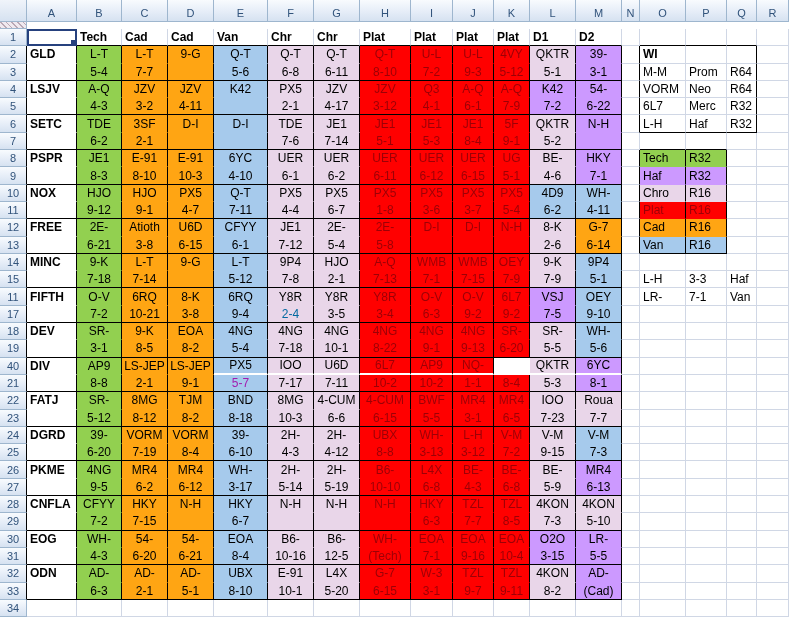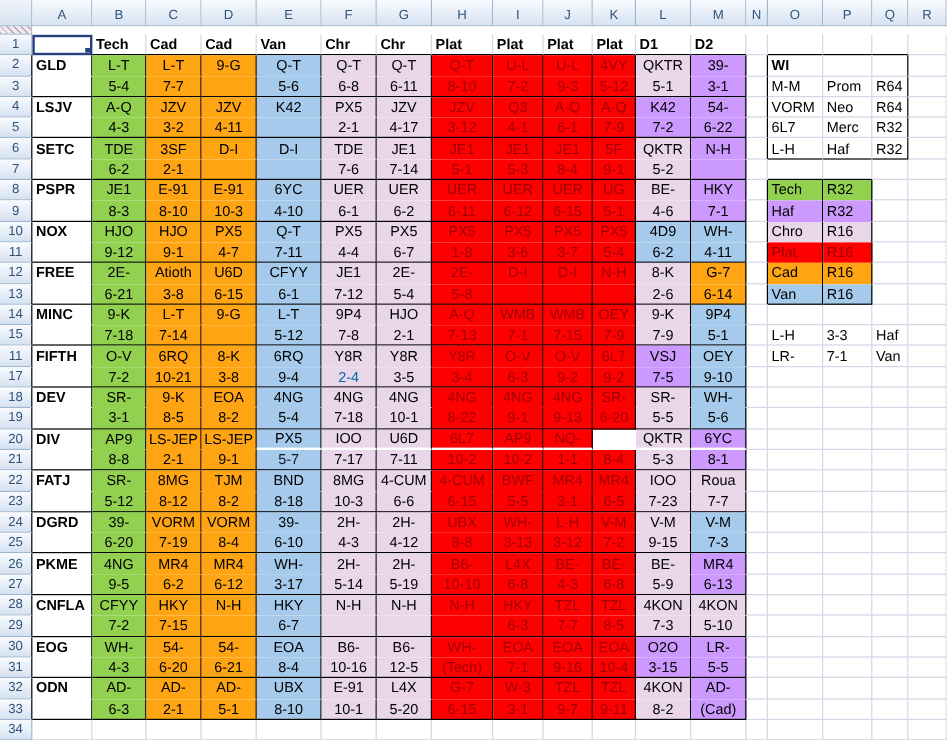--- a/index.html
+++ b/index.html
@@ -434,21 +434,21 @@
       <div class="cell br-blk bb-blk" style="grid-area: 21 / 10; background: rgb(255, 0, 0); color: rgb(156, 0, 6);">9-1</div>
       <div class="cell br-blk bb-blk" style="grid-area: 21 / 11; background: rgb(255, 0, 0); color: rgb(156, 0, 6);">9-13</div>
       <div class="cell br-blk bb-blk" style="grid-area: 21 / 12; background: rgb(255, 0, 0); color: rgb(156, 0, 6);">6-20</div>
       <div class="cell br-blk bb-blk" style="grid-area: 21 / 13; background: rgb(233, 214, 233); color: rgb(0, 0, 0);">5-5</div>
       <div class="cell br-blk bb-blk" style="grid-area: 21 / 14; background: rgb(166, 202, 236); color: rgb(0, 0, 0);">5-6</div>
       <div class="cell" style="grid-area: 21 / 15;"></div>
       <div class="cell" style="grid-area: 21 / 16;"></div>
       <div class="cell" style="grid-area: 21 / 17;"></div>
       <div class="cell" style="grid-area: 21 / 18;"></div>
       <div class="cell" style="grid-area: 21 / 19;"></div>
-      <div class="hdr rowhdr edge-black" style="grid-area: 22 / 1;">20</div>
+      <div class="hdr rowhdr edge-black" style="grid-area: 22 / 1;">40</div>
       <div class="cell br-blk bb-none bold left" style="grid-area: 22 / 2;">DIV</div>
       <div class="cell br-blk bb-none" style="grid-area: 22 / 3; background: rgb(146, 208, 80); color: rgb(0, 0, 0);">AP9</div>
       <div class="cell br-blk bb-none" style="grid-area: 22 / 4; background: rgb(255, 165, 19); color: rgb(0, 0, 0);">LS-JEP</div>
       <div class="cell br-blk bb-none" style="grid-area: 22 / 5; background: rgb(255, 165, 19); color: rgb(0, 0, 0);">LS-JEP</div>
       <div class="cell br-blk bb-wht" style="grid-area: 22 / 6; background: rgb(166, 202, 236); color: rgb(0, 0, 0);">PX5</div>
       <div class="cell br-blk bb-wht" style="grid-area: 22 / 7; background: rgb(233, 214, 233); color: rgb(0, 0, 0);">IOO</div>
       <div class="cell br-blk bb-wht" style="grid-area: 22 / 8; background: rgb(233, 214, 233); color: rgb(0, 0, 0);">U6D</div>
       <div class="cell br-blk bb-wht" style="grid-area: 22 / 9; background: rgb(255, 0, 0); color: rgb(156, 0, 6);">6L7</div>
       <div class="cell br-blk bb-wht" style="grid-area: 22 / 10; background: rgb(255, 0, 0); color: rgb(156, 0, 6);">AP9</div>
       <div class="cell br-blk bb-wht" style="grid-area: 22 / 11; background: rgb(255, 0, 0); color: rgb(156, 0, 6);">NQ-</div>
@@ -458,21 +458,21 @@
       <div class="cell" style="grid-area: 22 / 15;"></div>
       <div class="cell" style="grid-area: 22 / 16;"></div>
       <div class="cell" style="grid-area: 22 / 17;"></div>
       <div class="cell" style="grid-area: 22 / 18;"></div>
       <div class="cell" style="grid-area: 22 / 19;"></div>
       <div class="hdr rowhdr edge-black" style="grid-area: 23 / 1;">21</div>
       <div class="cell br-blk bb-blk" style="grid-area: 23 / 2;"></div>
       <div class="cell br-blk bb-blk" style="grid-area: 23 / 3; background: rgb(146, 208, 80); color: rgb(0, 0, 0);">8-8</div>
       <div class="cell br-blk bb-blk" style="grid-area: 23 / 4; background: rgb(255, 165, 19); color: rgb(0, 0, 0);">2-1</div>
       <div class="cell br-blk bb-blk" style="grid-area: 23 / 5; background: rgb(255, 165, 19); color: rgb(0, 0, 0);">9-1</div>
-      <div class="cell br-blk bb-blk" style="grid-area: 23 / 6; background: rgb(166, 202, 236); color: #0f172a;">5-7</div>
+      <div class="cell br-blk bb-blk" style="grid-area: 23 / 6; background: rgb(166, 202, 236); color: #a21caf;">5-7</div>
       <div class="cell br-blk bb-blk" style="grid-area: 23 / 7; background: rgb(233, 214, 233); color: rgb(0, 0, 0);">7-17</div>
       <div class="cell br-blk bb-blk" style="grid-area: 23 / 8; background: rgb(233, 214, 233); color: rgb(0, 0, 0);">7-11</div>
       <div class="cell br-blk bb-blk" style="grid-area: 23 / 9; background: rgb(255, 0, 0); color: rgb(156, 0, 6);">10-2</div>
       <div class="cell br-blk bb-blk" style="grid-area: 23 / 10; background: rgb(255, 0, 0); color: rgb(156, 0, 6);">10-2</div>
       <div class="cell br-blk bb-blk" style="grid-area: 23 / 11; background: rgb(255, 0, 0); color: rgb(156, 0, 6);">1-1</div>
       <div class="cell br-blk bb-blk" style="grid-area: 23 / 12; background: rgb(255, 0, 0); color: rgb(156, 0, 6);">8-4</div>
       <div class="cell br-blk bb-blk" style="grid-area: 23 / 13; background: rgb(233, 214, 233); color: rgb(0, 0, 0);">5-3</div>
       <div class="cell br-blk bb-blk" style="grid-area: 23 / 14; background: rgb(204, 153, 255); color: rgb(0, 0, 0);">8-1</div>
       <div class="cell" style="grid-area: 23 / 15;"></div>
       <div class="cell" style="grid-area: 23 / 16;"></div>

